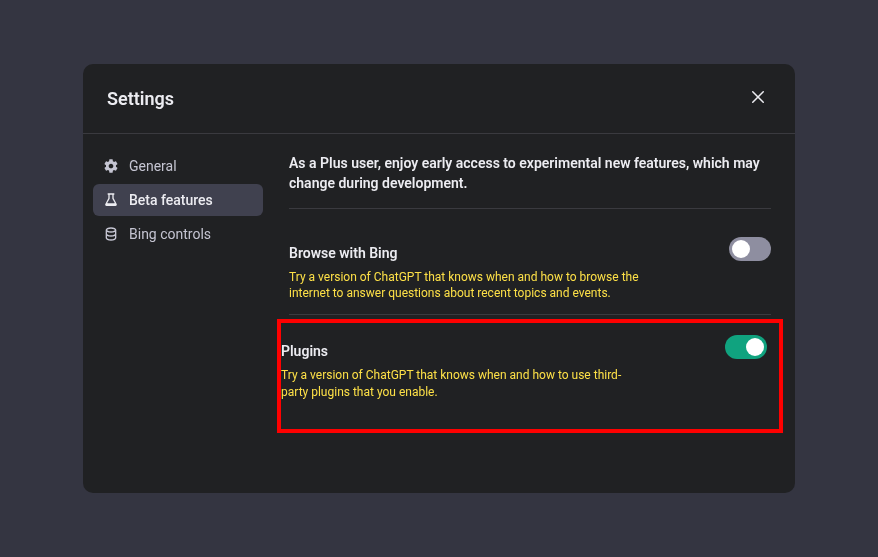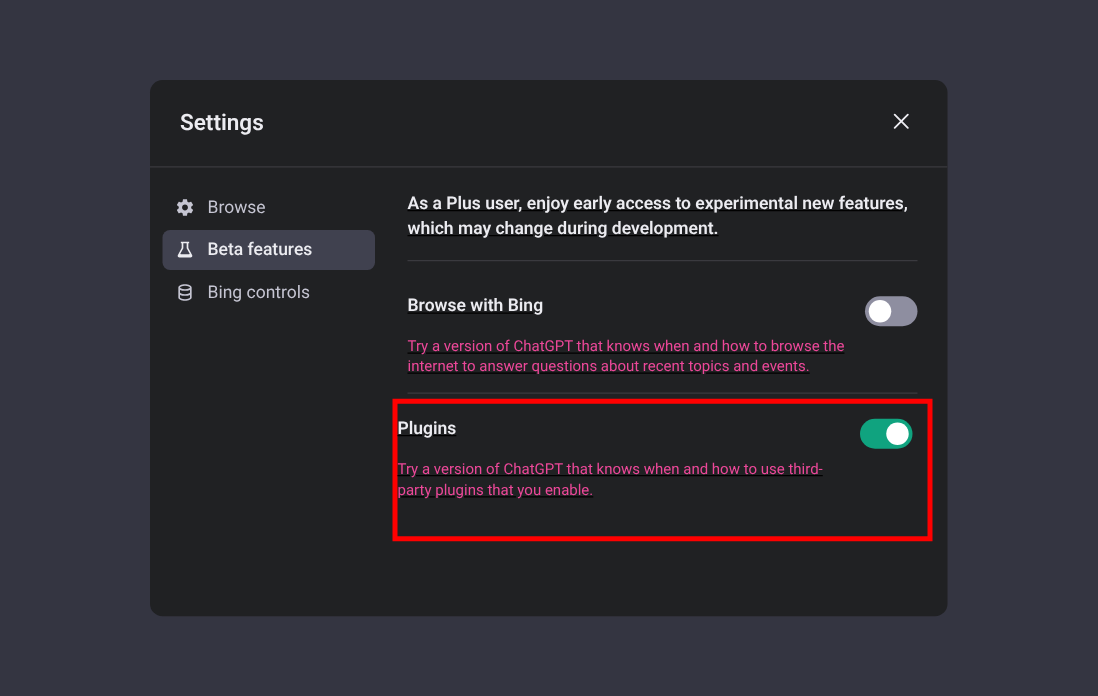--- a/index.html
+++ b/index.html
@@ -11,21 +11,21 @@
       width: 878px;
       height: 557px;
       background: #343541;
       font-family: -apple-system, BlinkMacSystemFont, "Segoe UI", Roboto, sans-serif;
       display: flex;
       align-items: center;
       justify-content: center;
       overflow: hidden;
     }
     .modal {
-      width: 638px;
+      width: 712px;
       background: #202123;
       border-radius: 10px;
       overflow: hidden;
     }
     .modal-header {
       display: flex;
       justify-content: space-between;
       align-items: center;
       padding: 20px 24px;
       border-bottom: 1px solid #3a3a3f;
@@ -86,47 +86,46 @@
       color: #c5c5d2;
       font-size: 14px;
     }
     .sidebar-item.active .sidebar-label {
       color: #ececf1;
       font-weight: 500;
     }
     .content {
       flex: 1;
       padding: 20px 24px 60px 16px;
-      text-decoration: underline;
     }
     .intro-text {
       color: #ececf1;
       font-size: 14px;
       font-weight: 600;
       line-height: 1.4;
       margin-bottom: 16px;
       padding-bottom: 14px;
       border-bottom: 1px solid #3a3a3f;
     }
     .feature-row {
       padding: 12px 0;
     }
     .feature-head {
       display: flex;
       justify-content: space-between;
-      align-items: flex-start;
+      align-items: flex-end;
       margin-bottom: 8px;
     }
     .feature-title {
       color: #ececf1;
       font-size: 14px;
       font-weight: 600;
     }
     .feature-desc {
-      color: #ec4899;
+      color: #fde047;
       font-size: 12px;
       line-height: 1.4;
       max-width: 360px;
     }
     .toggle {
       position: relative;
       width: 42px;
       height: 24px;
       background: #8e8ea0;
       border-radius: 12px;
@@ -180,21 +179,21 @@
     </button>
   </div>
   <div class="modal-body">
     <div class="sidebar">
       <div class="sidebar-item">
         <span class="sidebar-icon">
           <svg width="16" height="16" viewBox="0 0 24 24">
               <path d="M19.4 13c.04-.33.06-.66.06-1s-.02-.67-.06-1l2.11-1.65c.19-.15.24-.42.12-.64l-2-3.46c-.12-.22-.39-.3-.61-.22l-2.49 1c-.52-.4-1.08-.73-1.69-.98l-.38-2.65C14.42 2.18 14.22 2 13.98 2h-4c-.24 0-.44.18-.47.4l-.38 2.65c-.61.25-1.17.59-1.69.98l-2.49-1c-.23-.09-.49 0-.61.22l-2 3.46c-.13.22-.07.49.12.64L4.57 11c-.04.33-.07.66-.07 1s.03.67.07 1l-2.11 1.65c-.19.15-.24.42-.12.64l2 3.46c.12.22.39.3.61.22l2.49-1c.52.4 1.08.73 1.69.98l.38 2.65c.03.22.23.4.47.4h4c.24 0 .44-.18.47-.4l.38-2.65c.61-.25 1.17-.59 1.69-.98l2.49 1c.23.09.49 0 .61-.22l2-3.46c.12-.22.07-.49-.12-.64L19.4 13zM12 15.5c-1.93 0-3.5-1.57-3.5-3.5s1.57-3.5 3.5-3.5 3.5 1.57 3.5 3.5-1.57 3.5-3.5 3.5z"></path>
             </svg>
         </span>
-        <span class="sidebar-label">Browse</span>
+        <span class="sidebar-label">General</span>
       </div>
       <div class="sidebar-item active">
         <span class="sidebar-icon">
           <svg width="16" height="16" viewBox="0 0 24 24">
               <path d="M7 2v2h1v5.5L3.5 18c-.8 1.4.2 3 1.8 3h13.4c1.6 0 2.6-1.6 1.8-3L16 9.5V4h1V2H7zm3 2h4v6l3.5 6.3c.2.3-.1.7-.5.7H7c-.4 0-.7-.4-.5-.7L10 10V4z"></path>
             </svg>
         </span>
         <span class="sidebar-label">Beta features</span>
       </div>
       <div class="sidebar-item">

